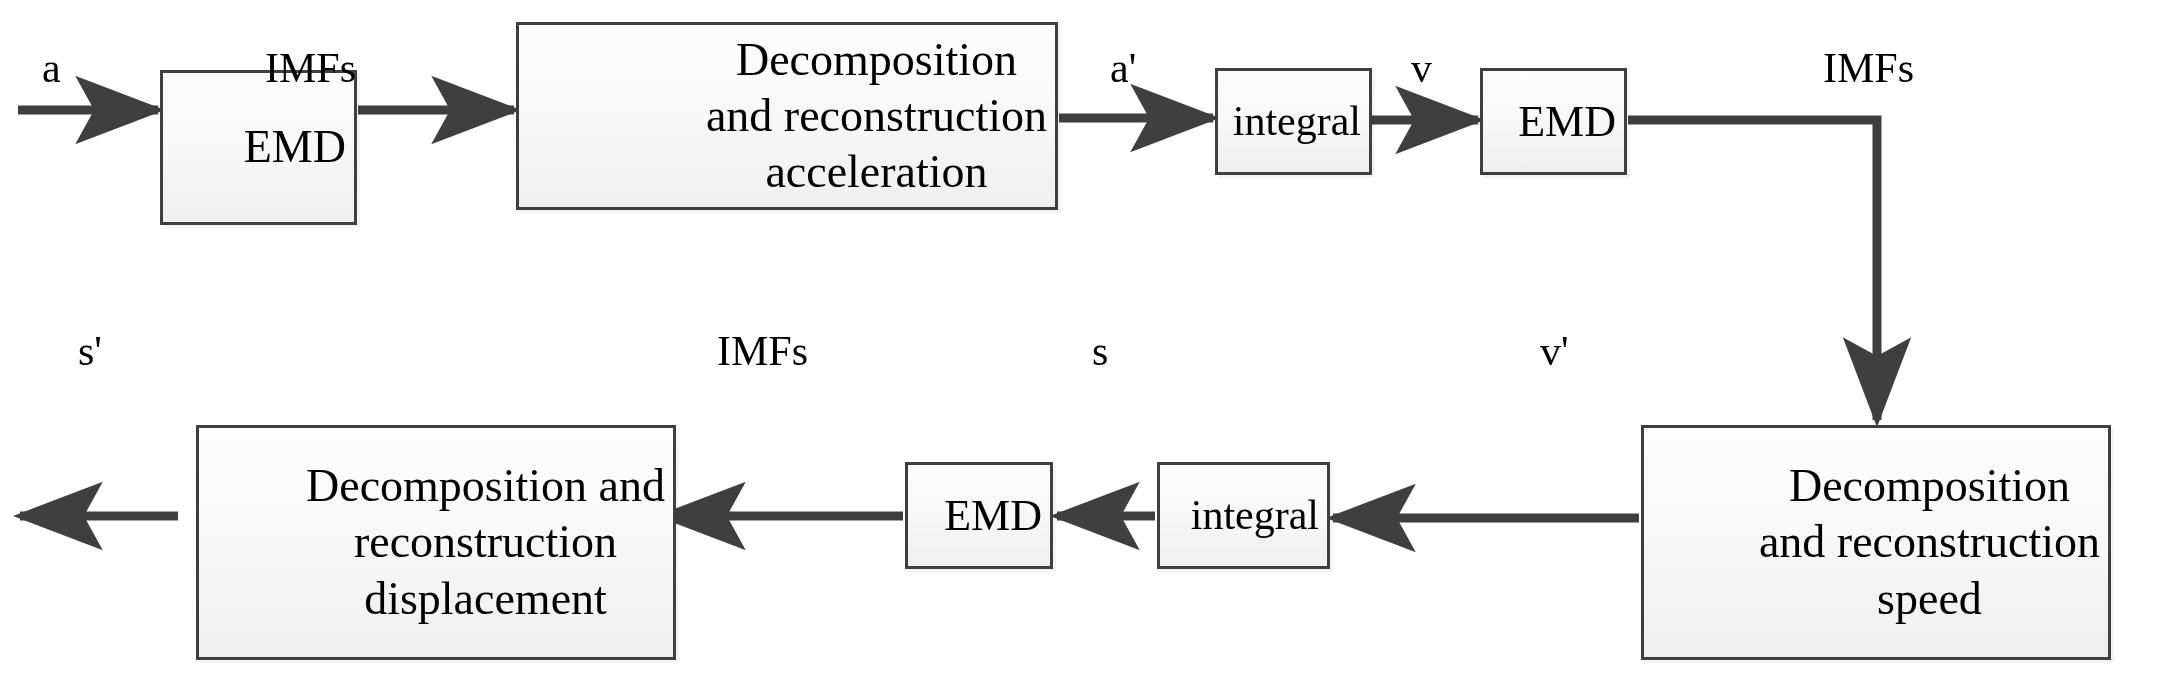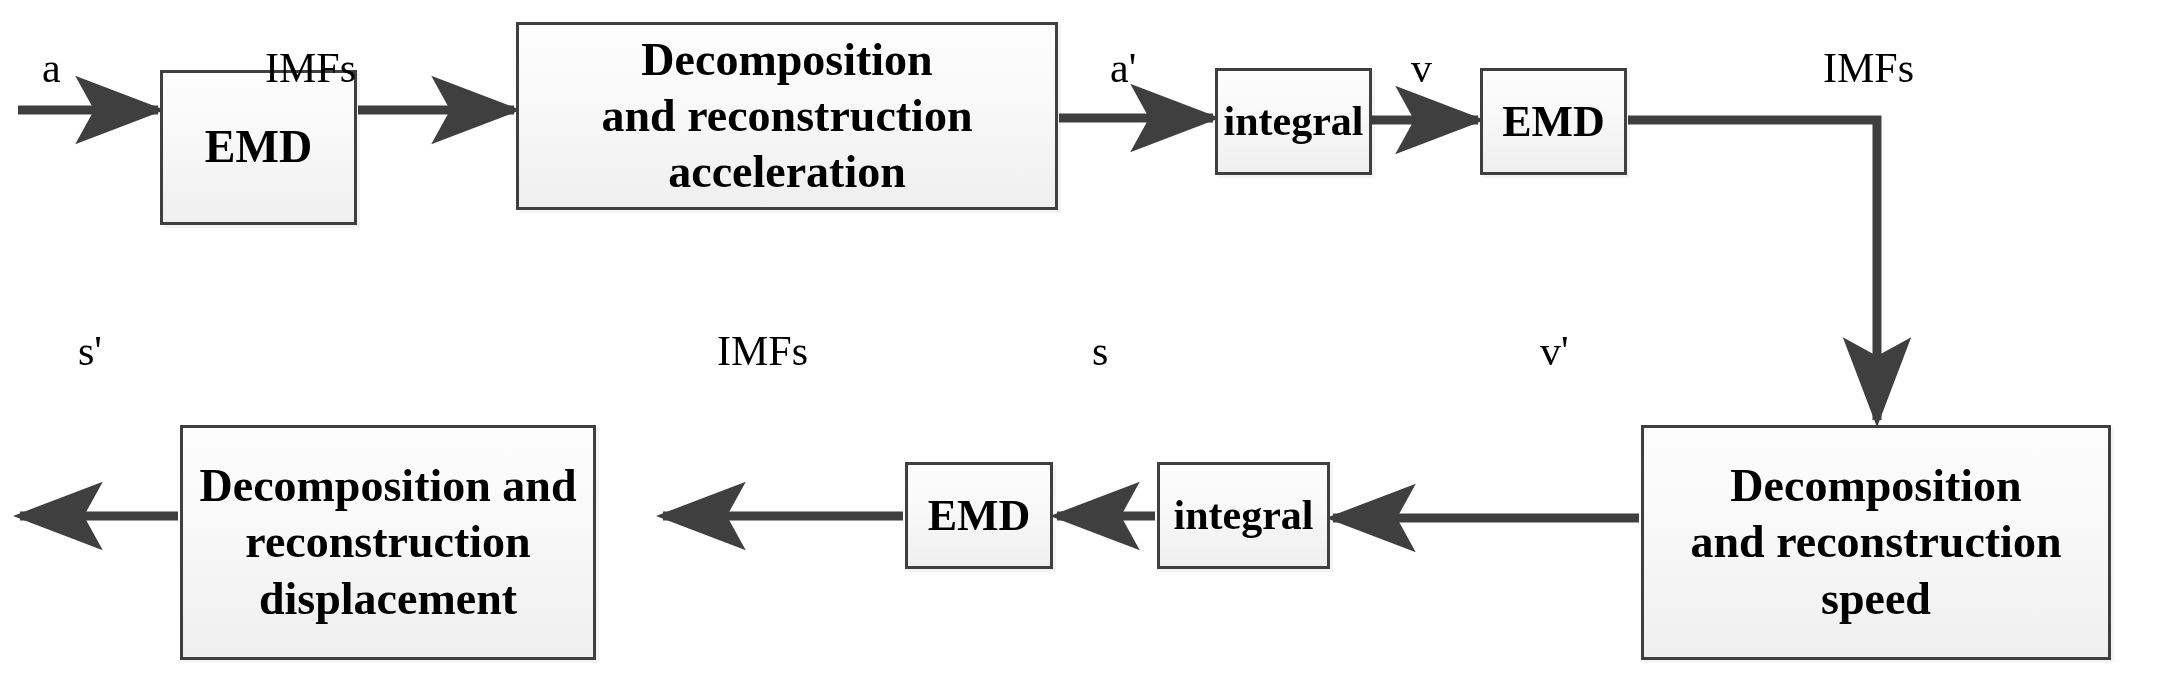--- a/index.html
+++ b/index.html
@@ -15,26 +15,25 @@
     font-family: "Liberation Serif", "DejaVu Serif", serif;
     overflow: hidden;
   }
   .node {
     position: absolute;
     box-sizing: border-box;
     border: 3px solid #3f3f3f;
     background: linear-gradient(to bottom, #fdfdfd 0%, #f8f8f8 45%, #efefef 100%);
     display: flex;
     align-items: center;
-    justify-content: center;
+    justify-content: flex-end;
     text-align: center;
     color: #000000;
     line-height: 1.22;
     box-shadow: 3px 3px 0 rgba(0,0,0,0.045);
-    font-weight: bold;
   }
   .node-label {
     padding: 0 8px;
     white-space: pre-line;
   }
   .edge-label {
     position: absolute;
     color: #000000;
     white-space: nowrap;
     line-height: 1;
@@ -104,21 +103,21 @@
   </div>
 
   <div class="node" style="left:1157px; top:462px; width:173px; height:107px; font-size:42px;">
     <span class="node-label">integral</span>
   </div>
 
   <div class="node" style="left:905px; top:462px; width:148px; height:107px; font-size:44px;">
     <span class="node-label">EMD</span>
   </div>
 
-  <div class="node" style="left:180px; top:425px; width:416px; height:235px; font-size:46px;">
+  <div class="node" style="left:196px; top:425px; width:480px; height:235px; font-size:46px;">
     <span class="node-label">Decomposition and
 reconstruction
 displacement</span>
   </div>
 
   <div class="edge-label" style="left:42px; top:47px; font-size:42px;">a</div>
 
   <div class="edge-label" style="left:265px; top:47px; font-size:42px;">IMFs</div>
 
   <div class="edge-label" style="left:1110px; top:47px; font-size:42px;">a'</div>

